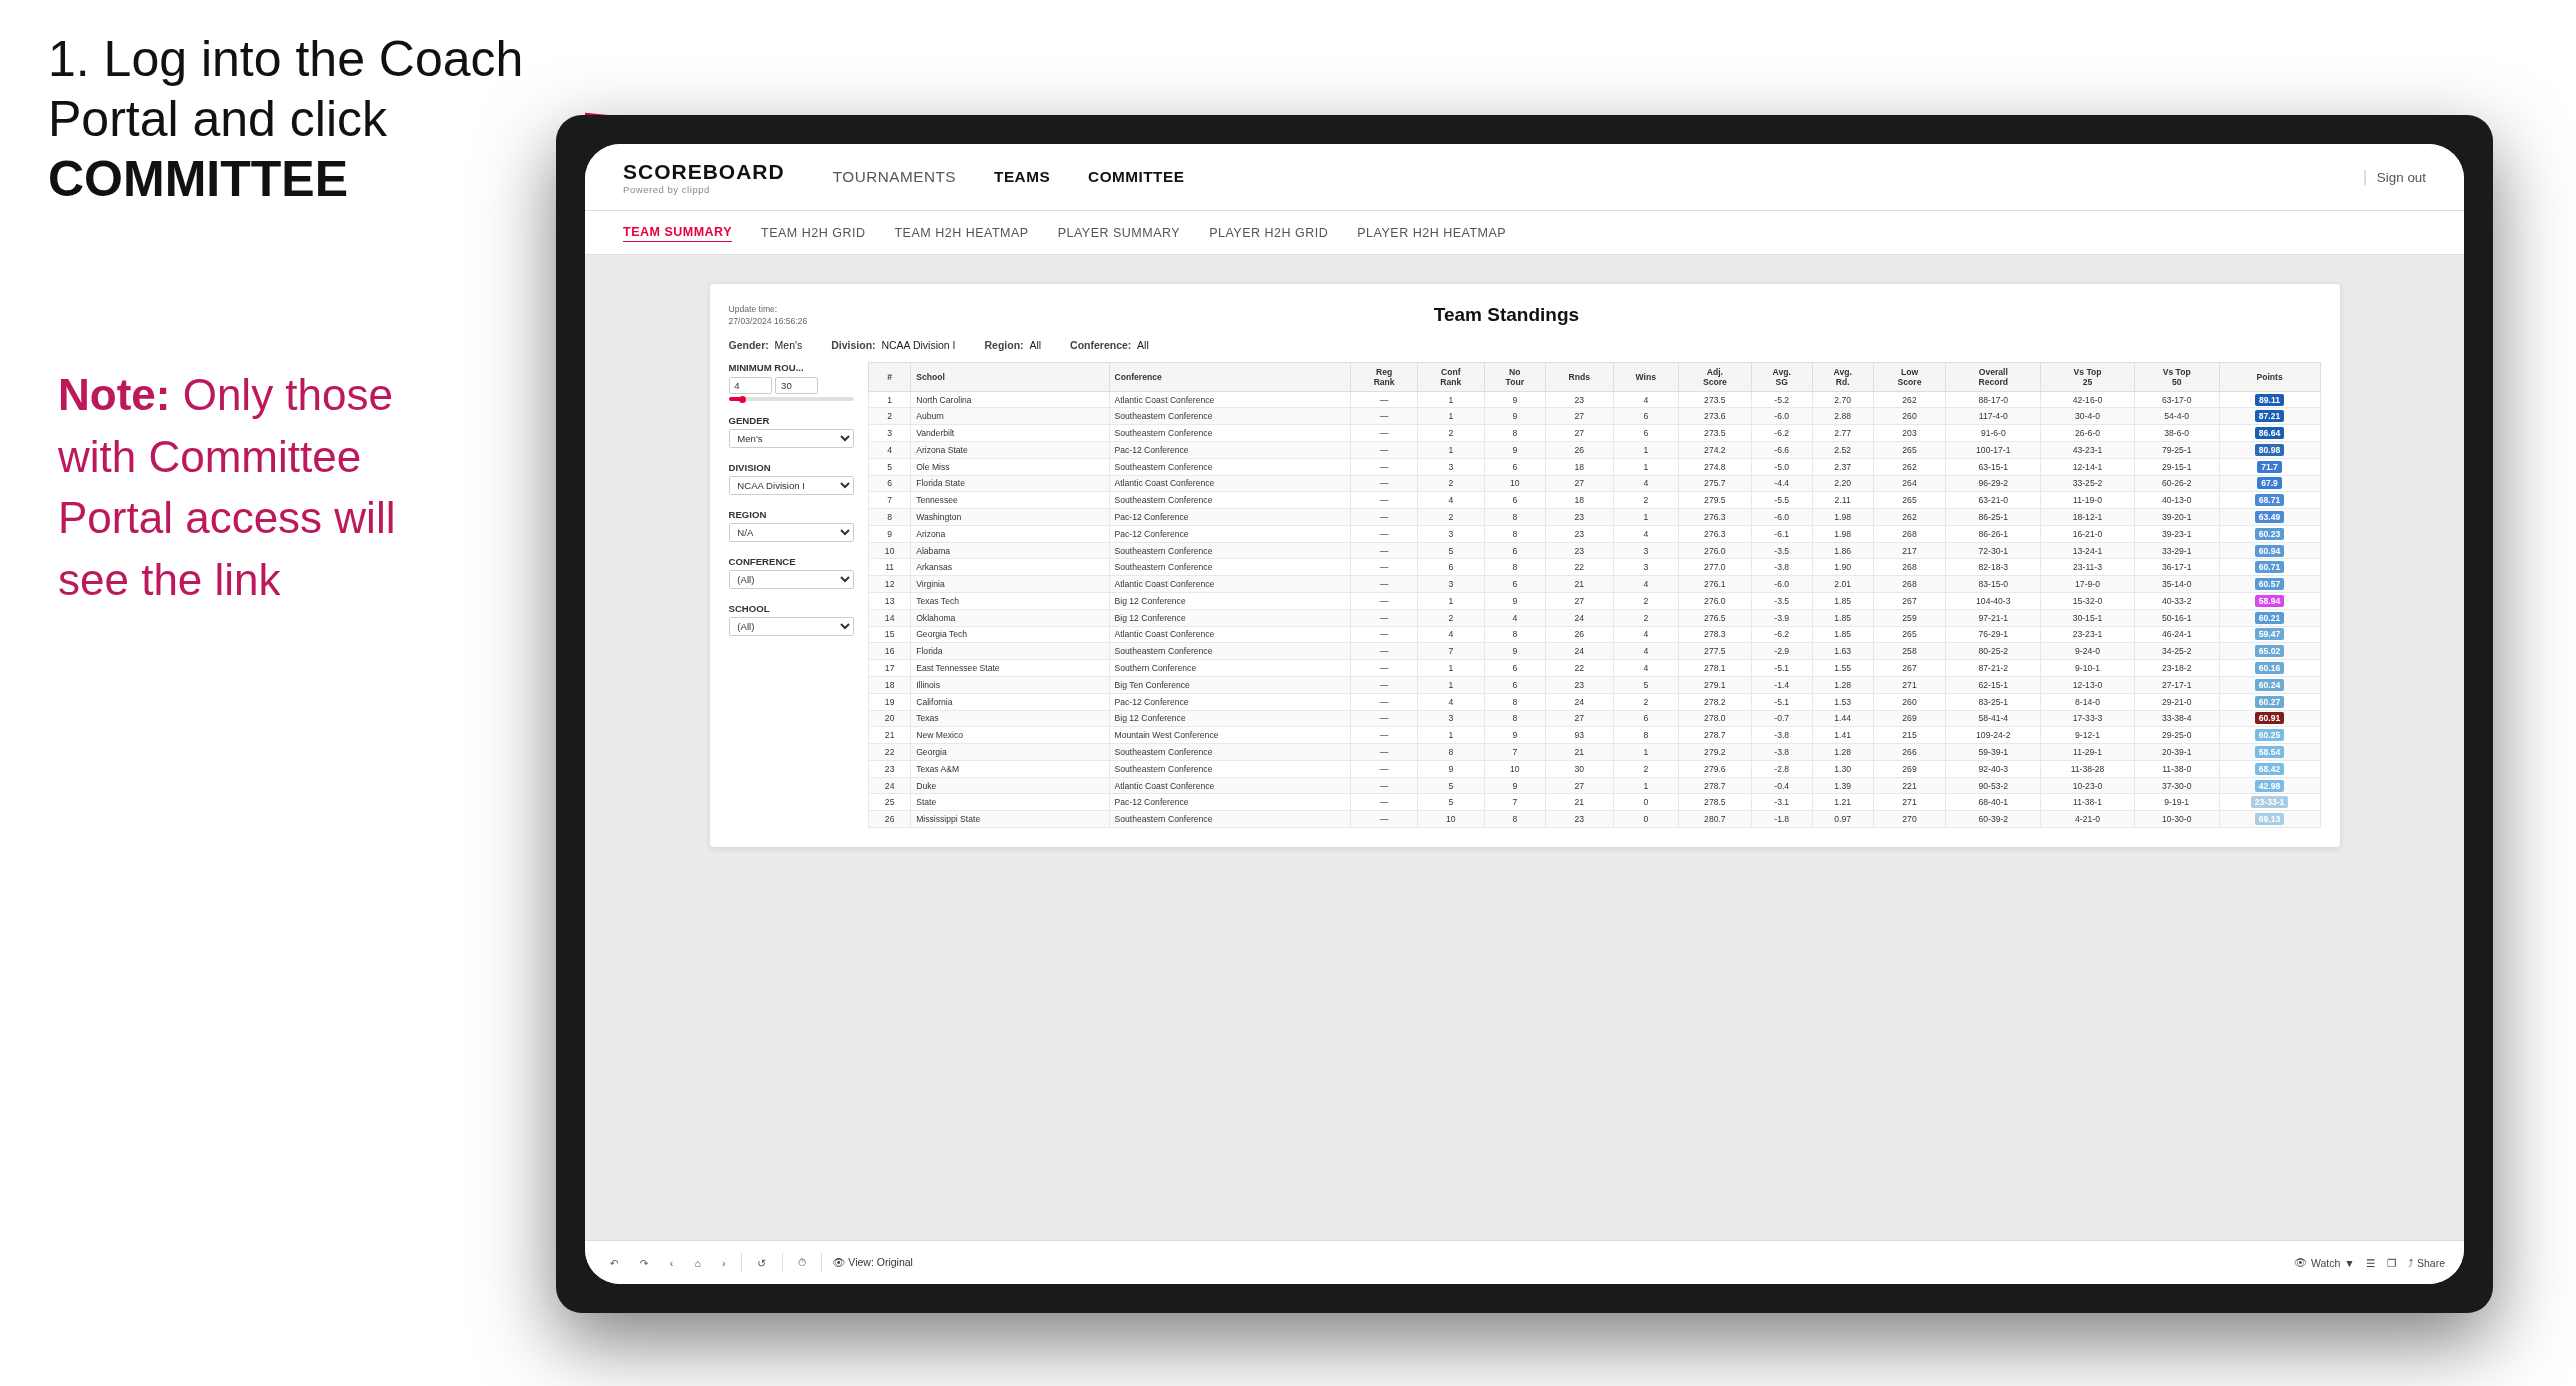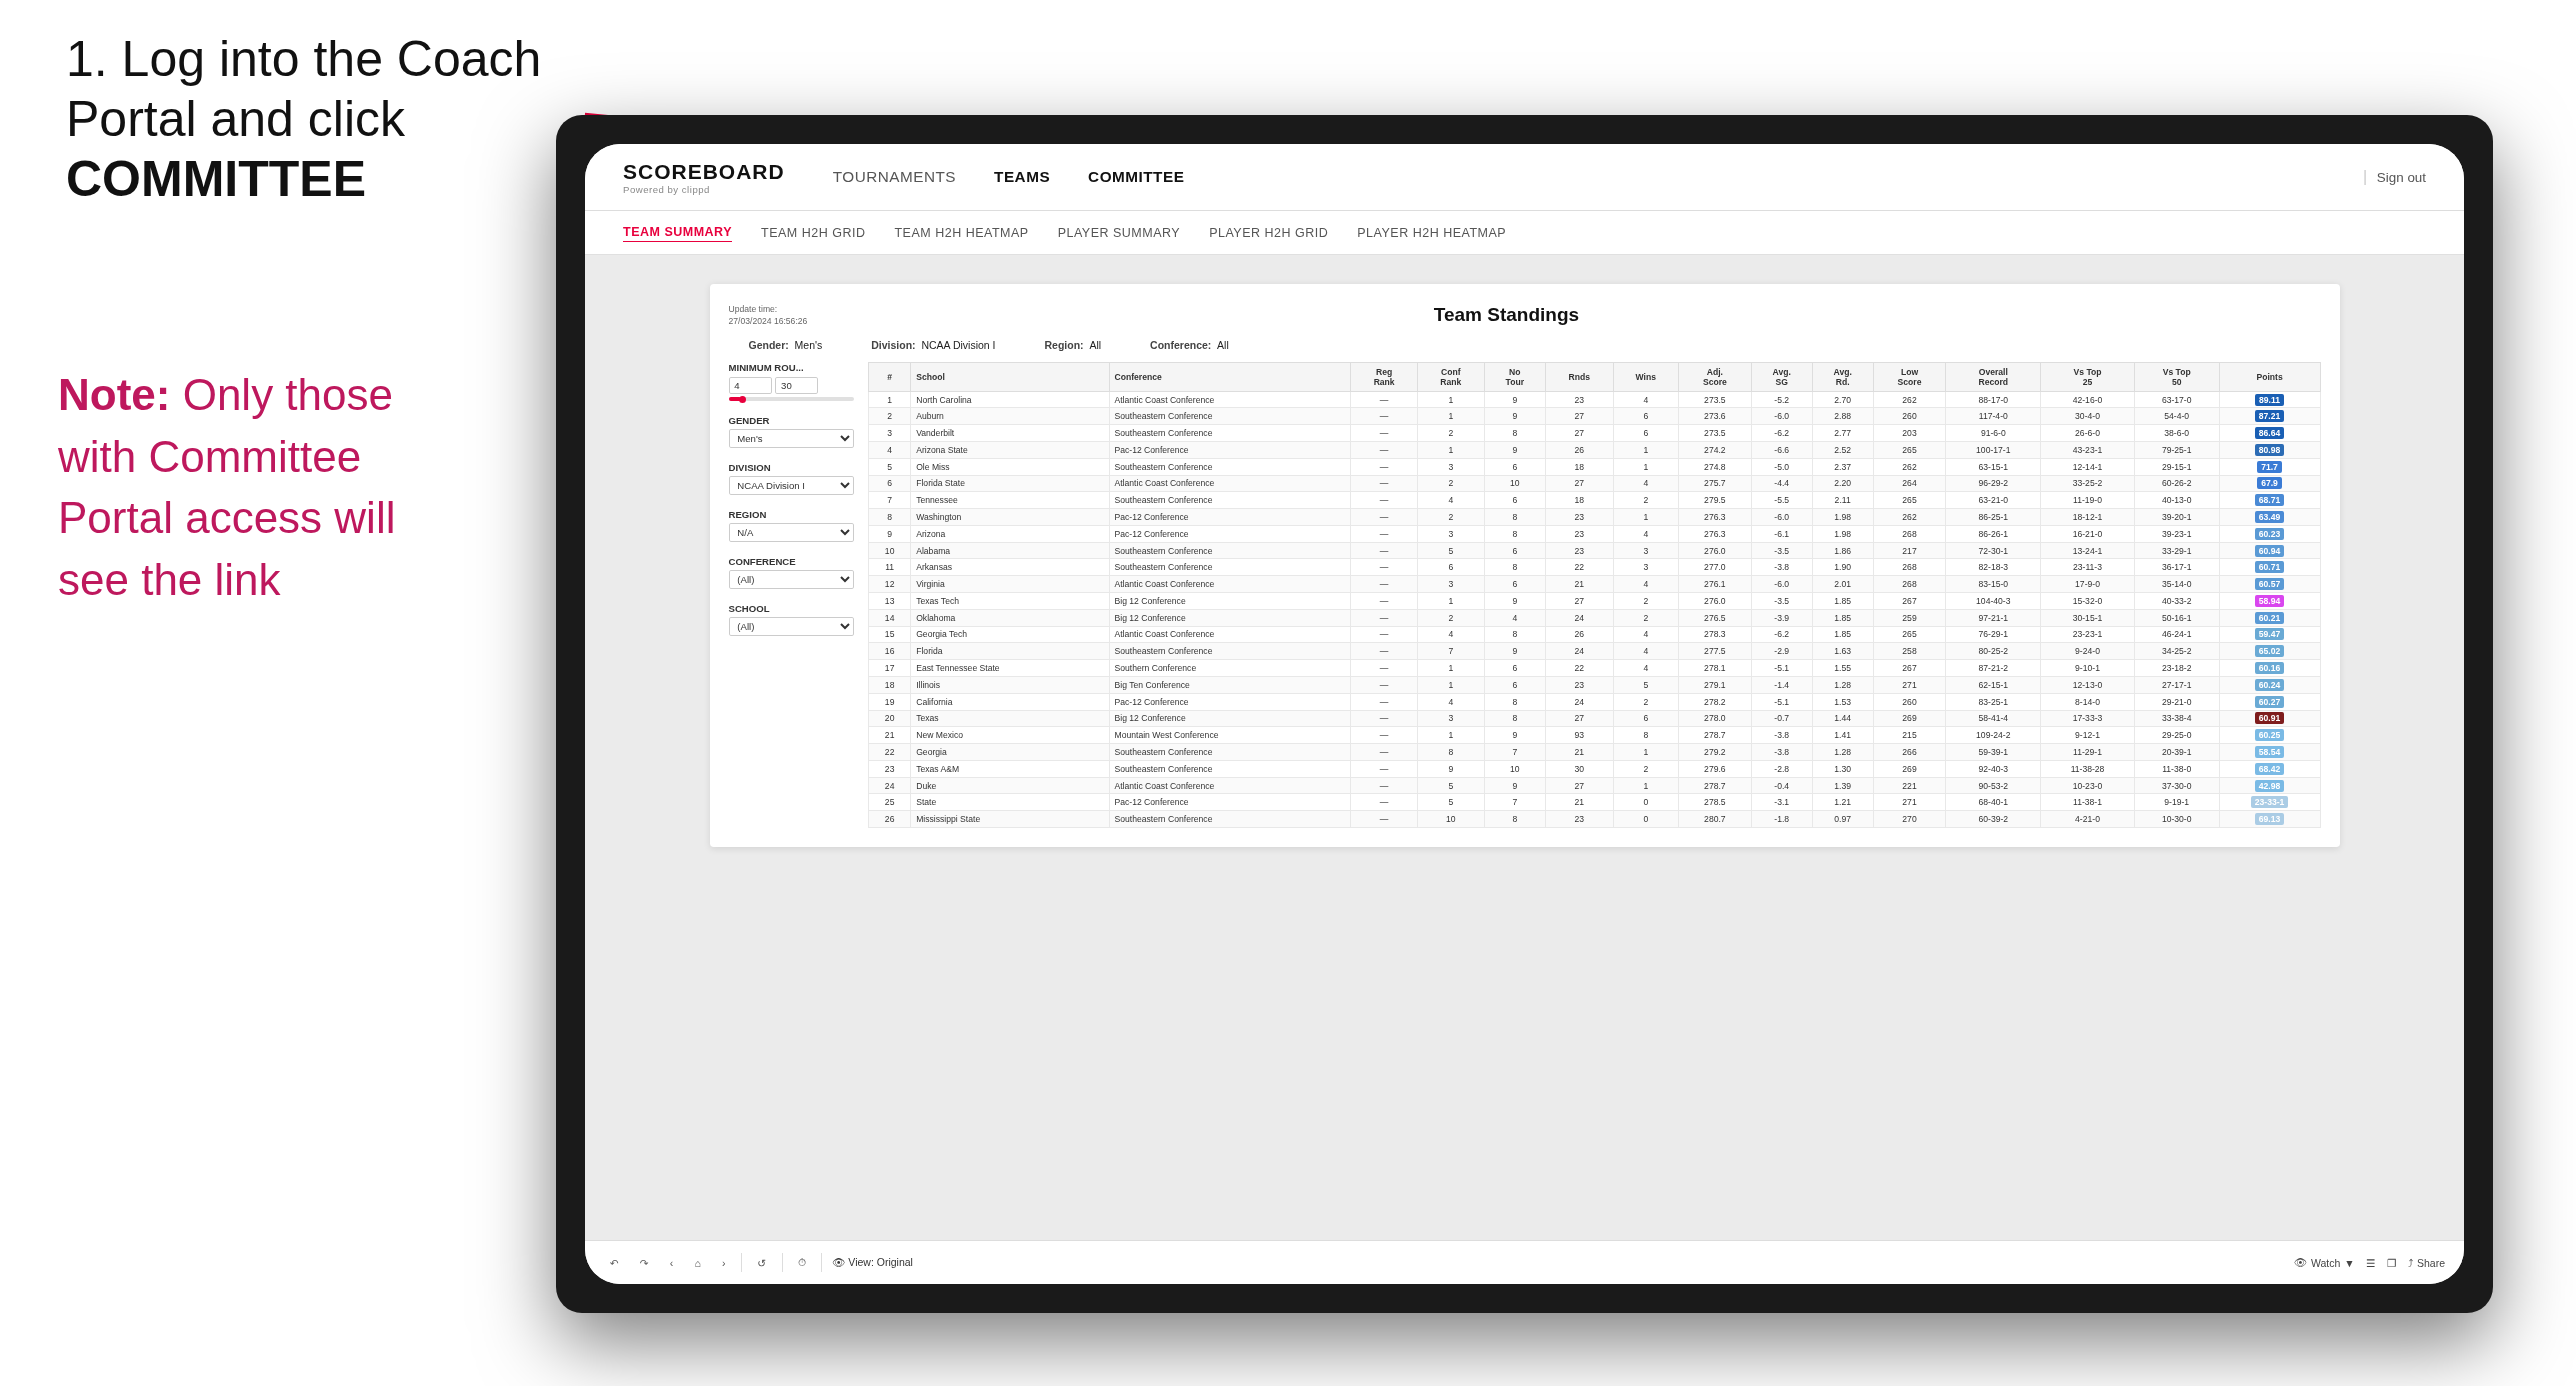--- a/index.html
+++ b/index.html
@@ -9,21 +9,21 @@
       width: 2576px;
       height: 1386px;
       position: relative;
       overflow: hidden;
     }
 
     
     .instruction-area {
       position: absolute;
       top: 29px;
-      left: 66px;
+      left: 48px;
       width: 594px;
     }
     .step-text {
       font-size: 50px;
       color: #111;
       line-height: 1.2;
       font-weight: 400;
     }
     .step-text strong {
       font-weight: 900;
@@ -211,21 +211,20 @@
       gap: 29px;
       margin-bottom: 11.5px;
       font-size: 10.5px;
       color: #333;
       align-items: center;
     }
     .filter-group {
       display: flex;
       align-items: flex-end;
       gap: 5.8px;
-      margin-left: 20px;
     }
     .filter-label {
       font-weight: 600;
       color: #444;
     }
     .filter-value {
       color: #222;
     }
 
     

